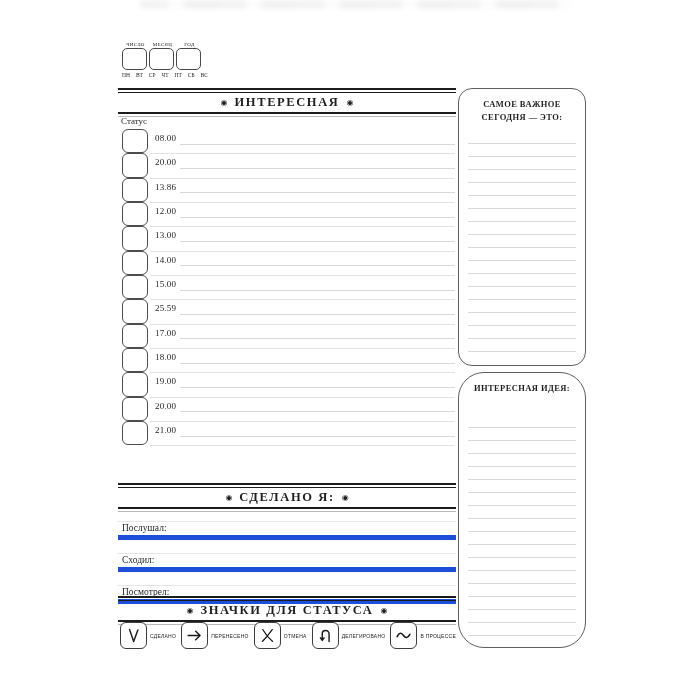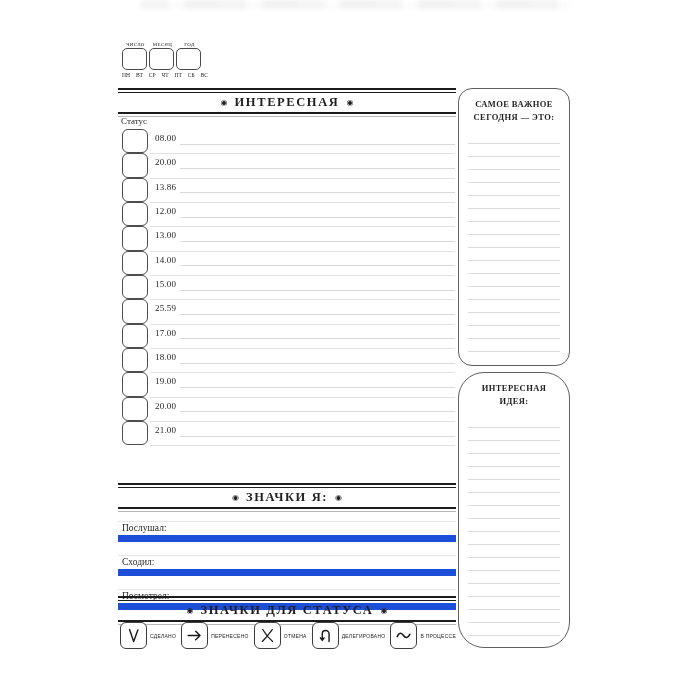--- a/index.html
+++ b/index.html
@@ -37,34 +37,34 @@
   .sched-rows{position:absolute;left:0;right:0;top:129px;}
   .srow{position:relative;height:24.35px;}
   .sbox{position:absolute;left:4px;top:0;width:26px;height:24.35px;border:1px solid #4d4d4d;
         border-radius:6px;box-sizing:border-box;background:#fff;}
   .stime{position:absolute;left:37px;top:4px;font:9px "Liberation Serif",serif;letter-spacing:.2px;}
   .rule{position:absolute;border-bottom:1px solid #d8d8d8;}
   .r1{left:62px;right:1px;top:14.5px;}
   .r2{left:32px;right:1px;bottom:-1px;border-bottom-color:#e2e2e2;}
 
   .today-fields{position:absolute;left:0;right:0;top:508px;}
-  .frow{position:relative;height:27px;border-bottom:7px solid #1d4ed8;text-decoration:underline;}
+  .frow{position:relative;height:27px;border-bottom:5px solid #1d4ed8;text-decoration:underline;}
   .frow::before{content:"";position:absolute;left:0;right:0;top:13px;border-bottom:1px solid #e6e6e6;}
   .flabel{position:absolute;left:4px;bottom:2px;font:9.5px "Liberation Serif",serif;background:#fff;padding-right:4px;}
 
   .legend{position:absolute;left:2px;right:0;top:622px;display:flex;
           justify-content:space-between;align-items:center;}
   .litem{display:flex;align-items:center;}
   .lbox{width:27px;height:27px;border:1.2px solid #3d3d3d;border-radius:6px;box-sizing:border-box;
         display:inline-flex;align-items:center;justify-content:center;background:#fff;}
   .lbox svg{width:19px;height:19px;display:block;}
   .llabel{font:5px "Liberation Sans",sans-serif;letter-spacing:.25px;margin-left:3px;}
 
   
-  .panel{position:absolute;left:458px;width:112px;border:1.3px solid #5f5f5f;border-radius:14px;
+  .panel{position:absolute;left:458px;width:128px;border:1.3px solid #5f5f5f;border-radius:14px;
          background:#fff;box-sizing:border-box;}
   .p1{top:88px;height:278px;}
   .p2{top:372px;height:276px;border-radius:26px;}
   .ptitle{margin-top:9px;text-align:center;font:bold 8.5px "Liberation Serif",serif;
           letter-spacing:.4px;line-height:1.55;padding:0 7px;}
   .plines{position:absolute;left:9px;right:9px;top:42px;bottom:8px;
           background:repeating-linear-gradient(to bottom,transparent 0 12px,#dadada 12px 13px);}
 </style>
 </head>
 <body>
@@ -204,21 +204,21 @@
           <span class="stime">21.00</span>
           <span class="rule r1"></span>
           <span class="rule r2"></span>
         </div>
       </div>
 
     <div class="sec-hdr" style="top:483px">
       <div class="rule-a"></div>
       <div class="hdr-text">
         <span class="orn">◉</span>
-        <span>ЗНАЧКИ Я:</span>
+        <span>СДЕЛАНО Я:</span>
         <span class="orn">◉</span>
       </div>
       <div class="rule-b"></div>
     </div>
 
     <div class="today-fields">
 
         <div class="frow">
           <span class="flabel">Послушал:</span>
         </div>

